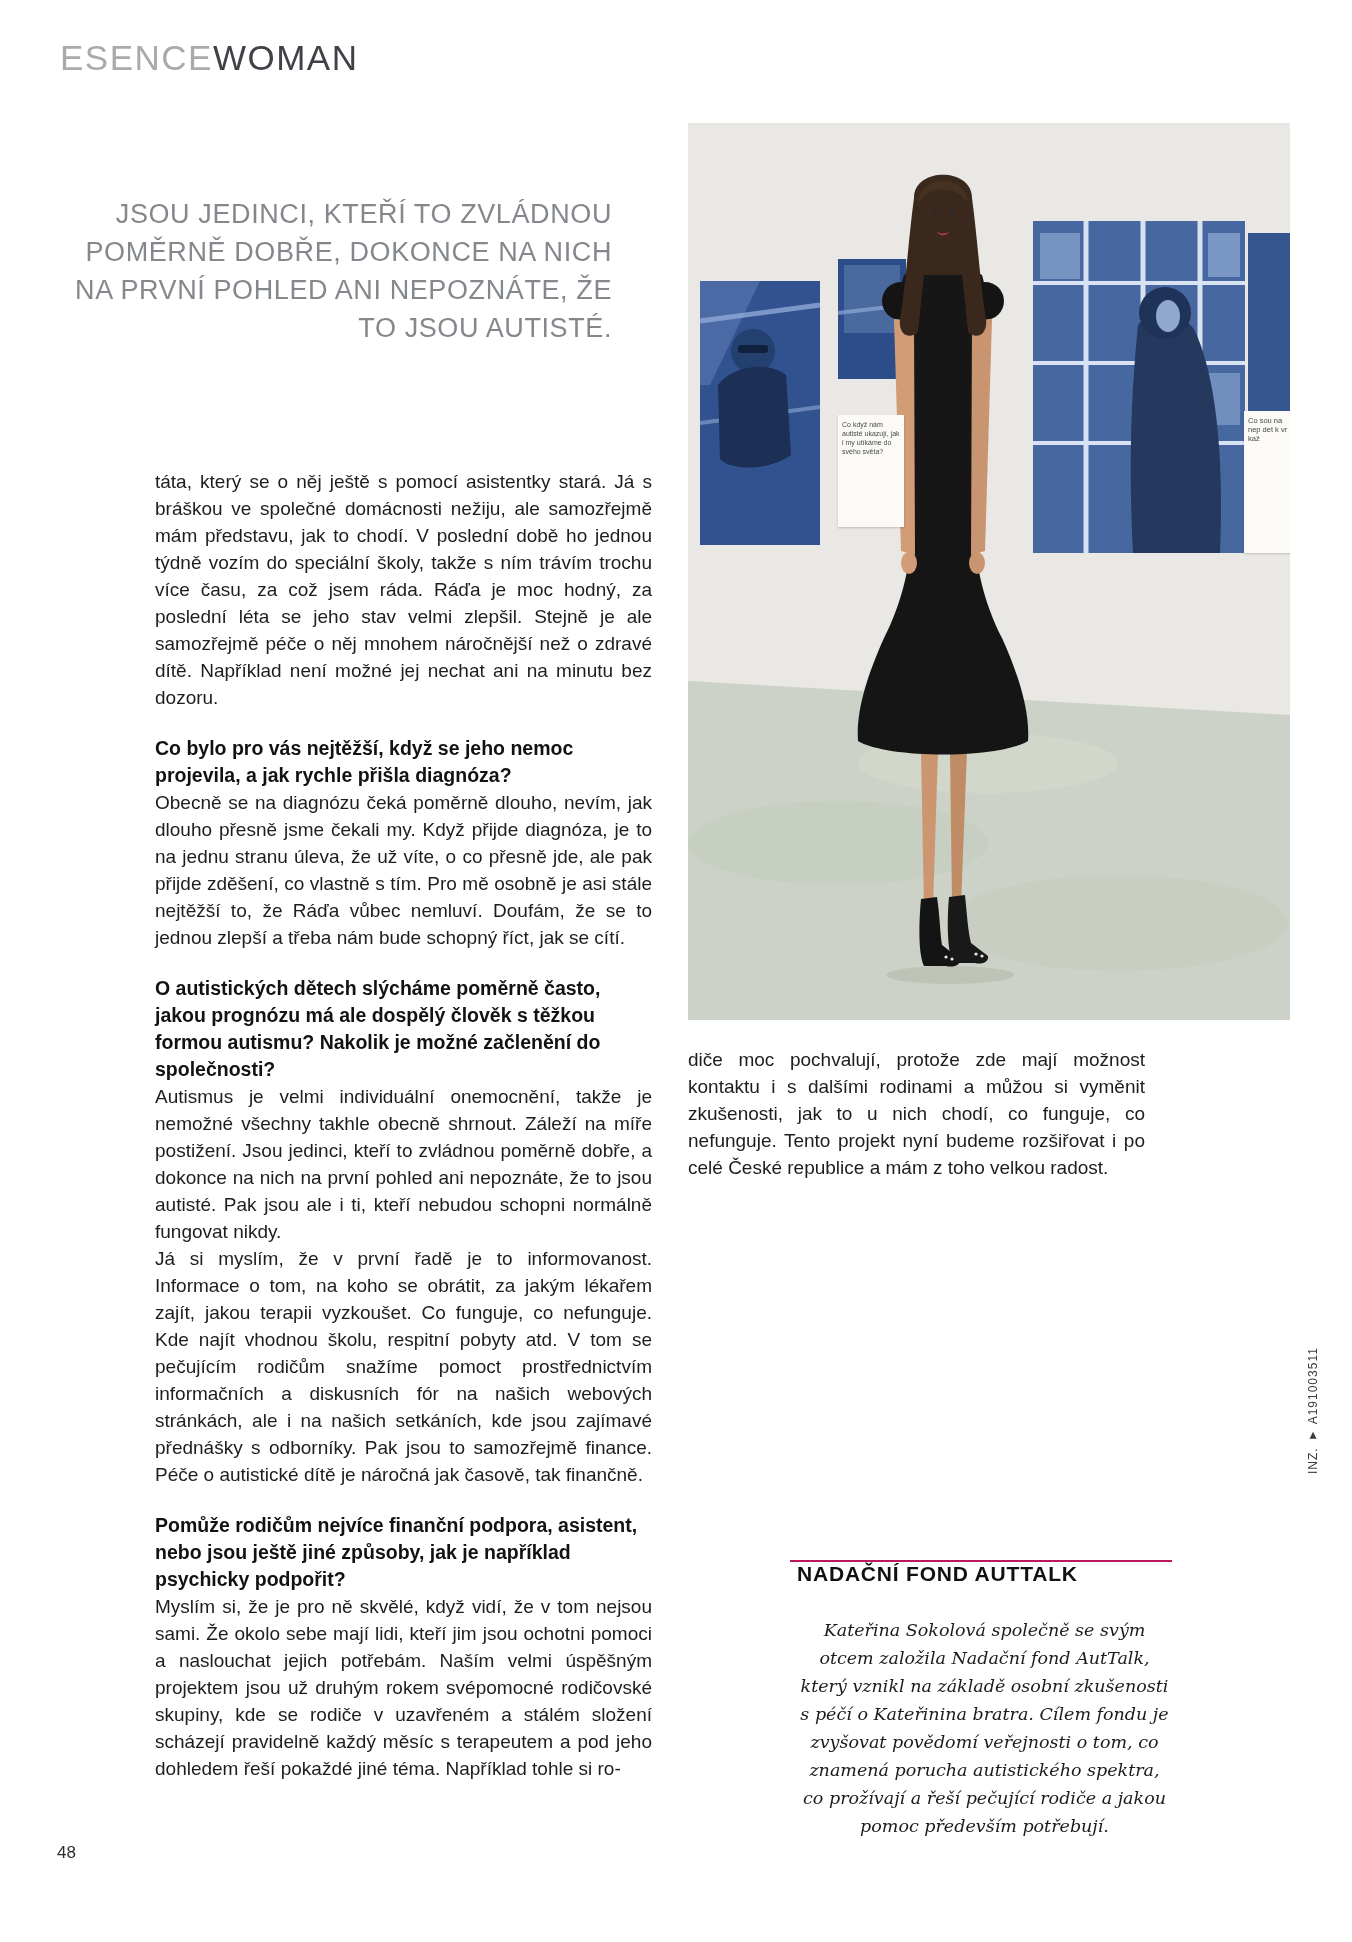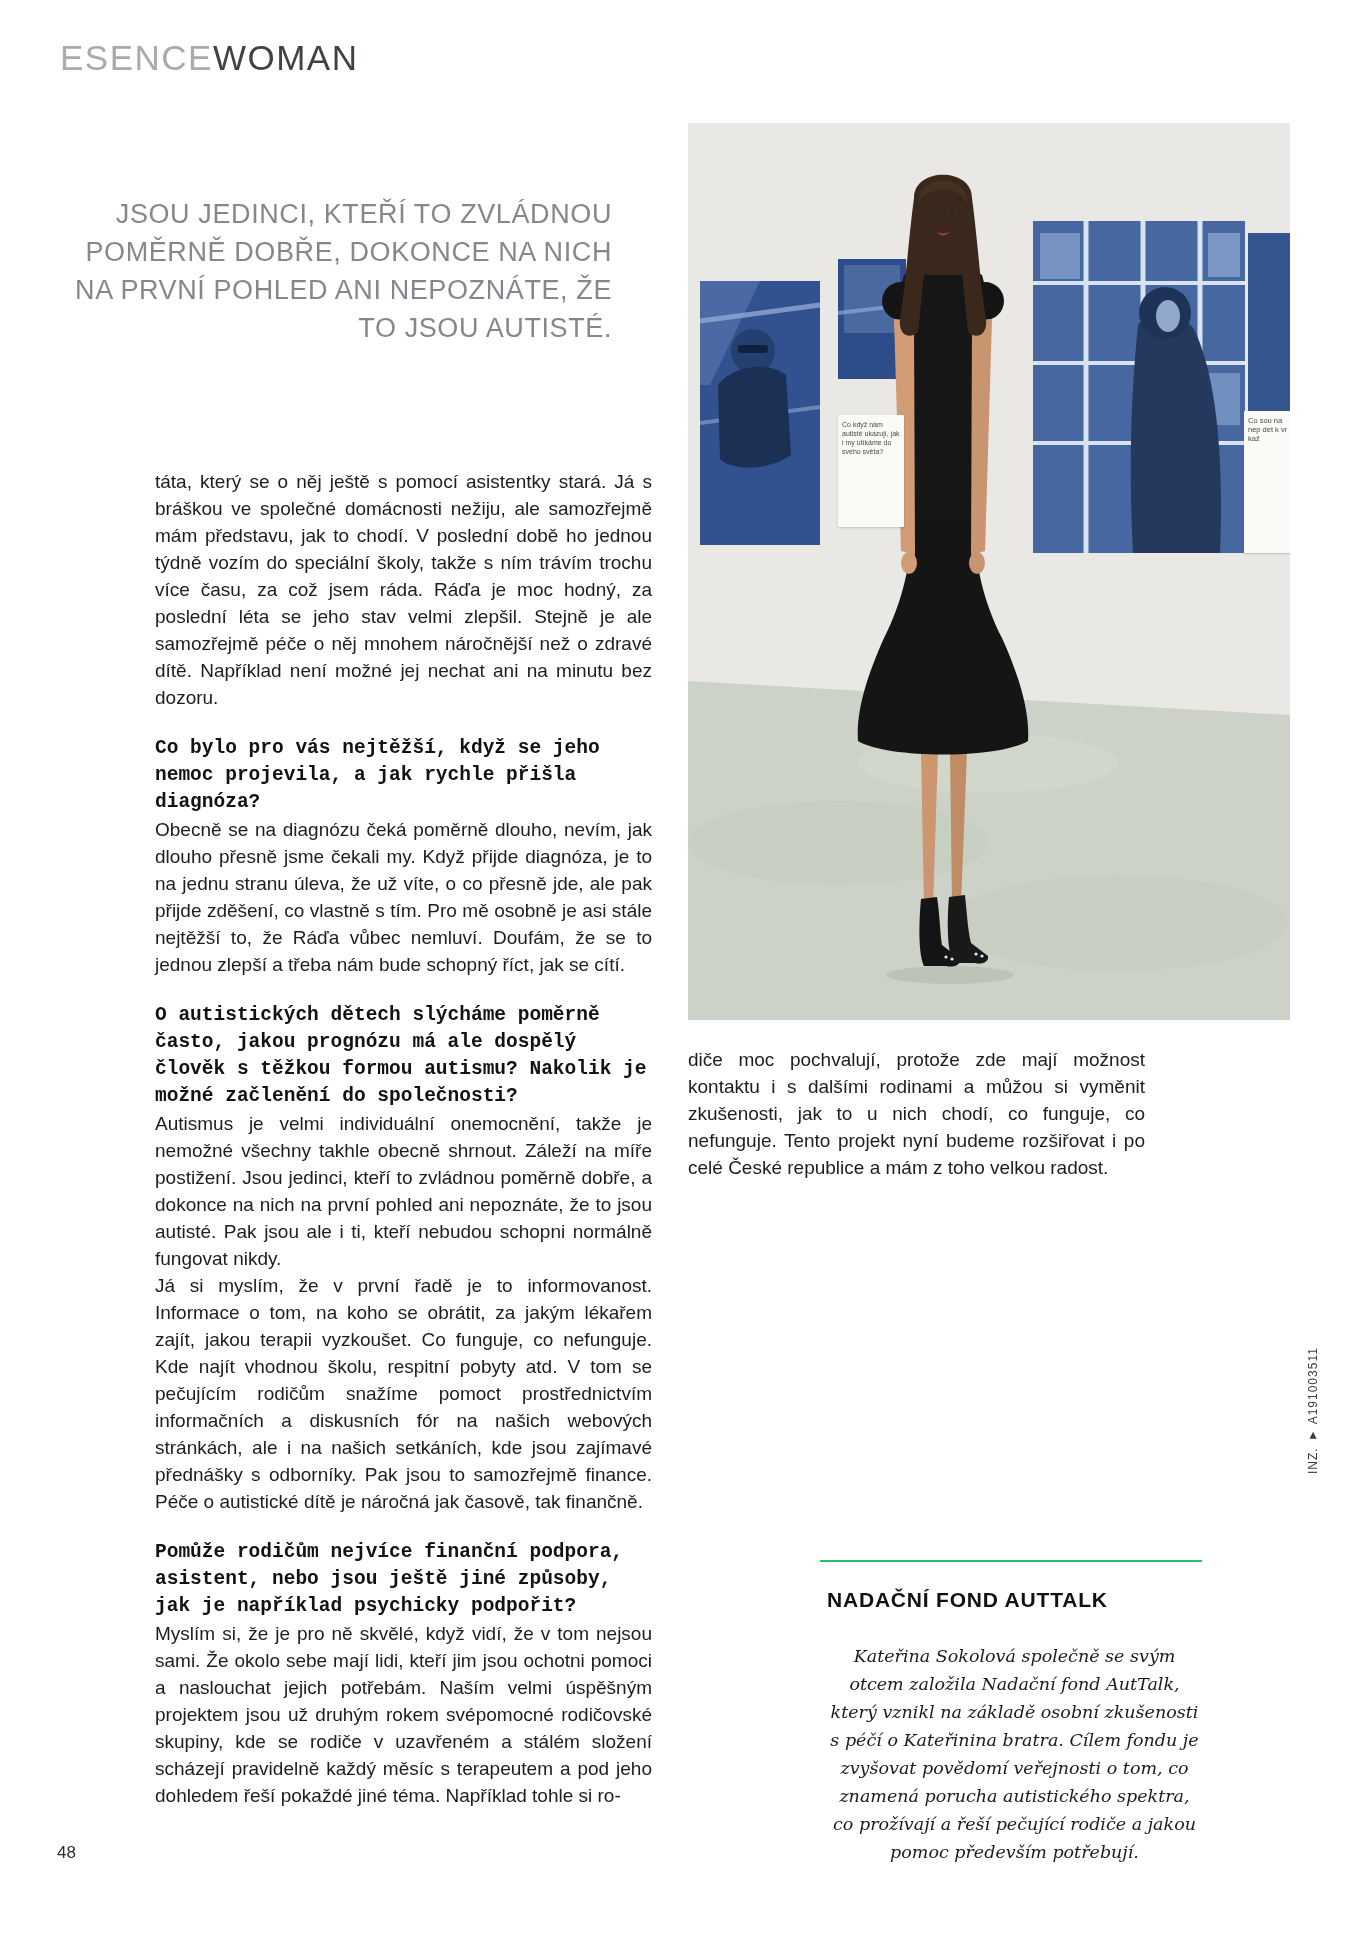--- a/index.html
+++ b/index.html
@@ -15,34 +15,34 @@
   
   .pullquote{
     position:absolute;left:60px;top:166px;width:552px;
     text-align:right;font-size:27px;line-height:38px;
     color:#84888c;letter-spacing:0.6px;white-space:pre-line;margin-top:29px;
   }
   
   .col{position:absolute;text-align:justify;font-size:19px;line-height:27px;}
   .col-left{left:155px;top:468px;width:497px;}
   .col-right{left:688px;top:1046px;width:457px;}
-  .col .q{font-weight:bold;margin:24px 0 0 0;text-align:left;font-size:19.5px;line-height:27px;color:#121214;font-family:Liberation Mono, monospace;}
+  .col .q{font-weight:bold;margin:24px 0 0 0;text-align:left;font-size:19.5px;line-height:27px;color:#121214;}
   .col .a{margin:0;}
   
   .photo{position:absolute;left:688px;top:123px;width:602px;height:897px;overflow:hidden;background:#ef4444;}
   .photo svg{display:block;}
   .card{
     position:absolute;background:#fbfaf7;color:#4a4a4a;
     font-size:7px;line-height:9px;padding:5px 4px;text-align:left;
     box-shadow:0 1px 2px rgba(0,0,0,0.18);overflow:hidden;
   }
   .card1{left:150px;top:292px;width:58px;height:102px;}
   .card2{left:556px;top:288px;width:46px;height:132px;font-size:7.5px;}
   
-  .infobox{position:absolute;left:820px;top:1560px;width:382px;border-top:2px solid #22c55e;padding-top:26px;}
+  .infobox{position:absolute;left:790px;top:1560px;width:382px;border-top:2px solid #be185d;}
   .infobox .ib-title{font-weight:bold;font-size:21px;letter-spacing:0.8px;color:#111;margin:0 0 30px 7px;}
   .infobox .ib-body{
     font-family:"DejaVu Serif",serif;font-style:italic;
     font-size:17.5px;line-height:28px;color:#1b1b1b;margin:0 0 0 7px;text-align:center;
   }
   
   .pagenum{position:absolute;left:44px;top:1843px;font-size:17px;color:#2e2e2e;margin-left:13px;}
   
   .inz{
     position:absolute;left:1306px;top:1344px;height:130px;

